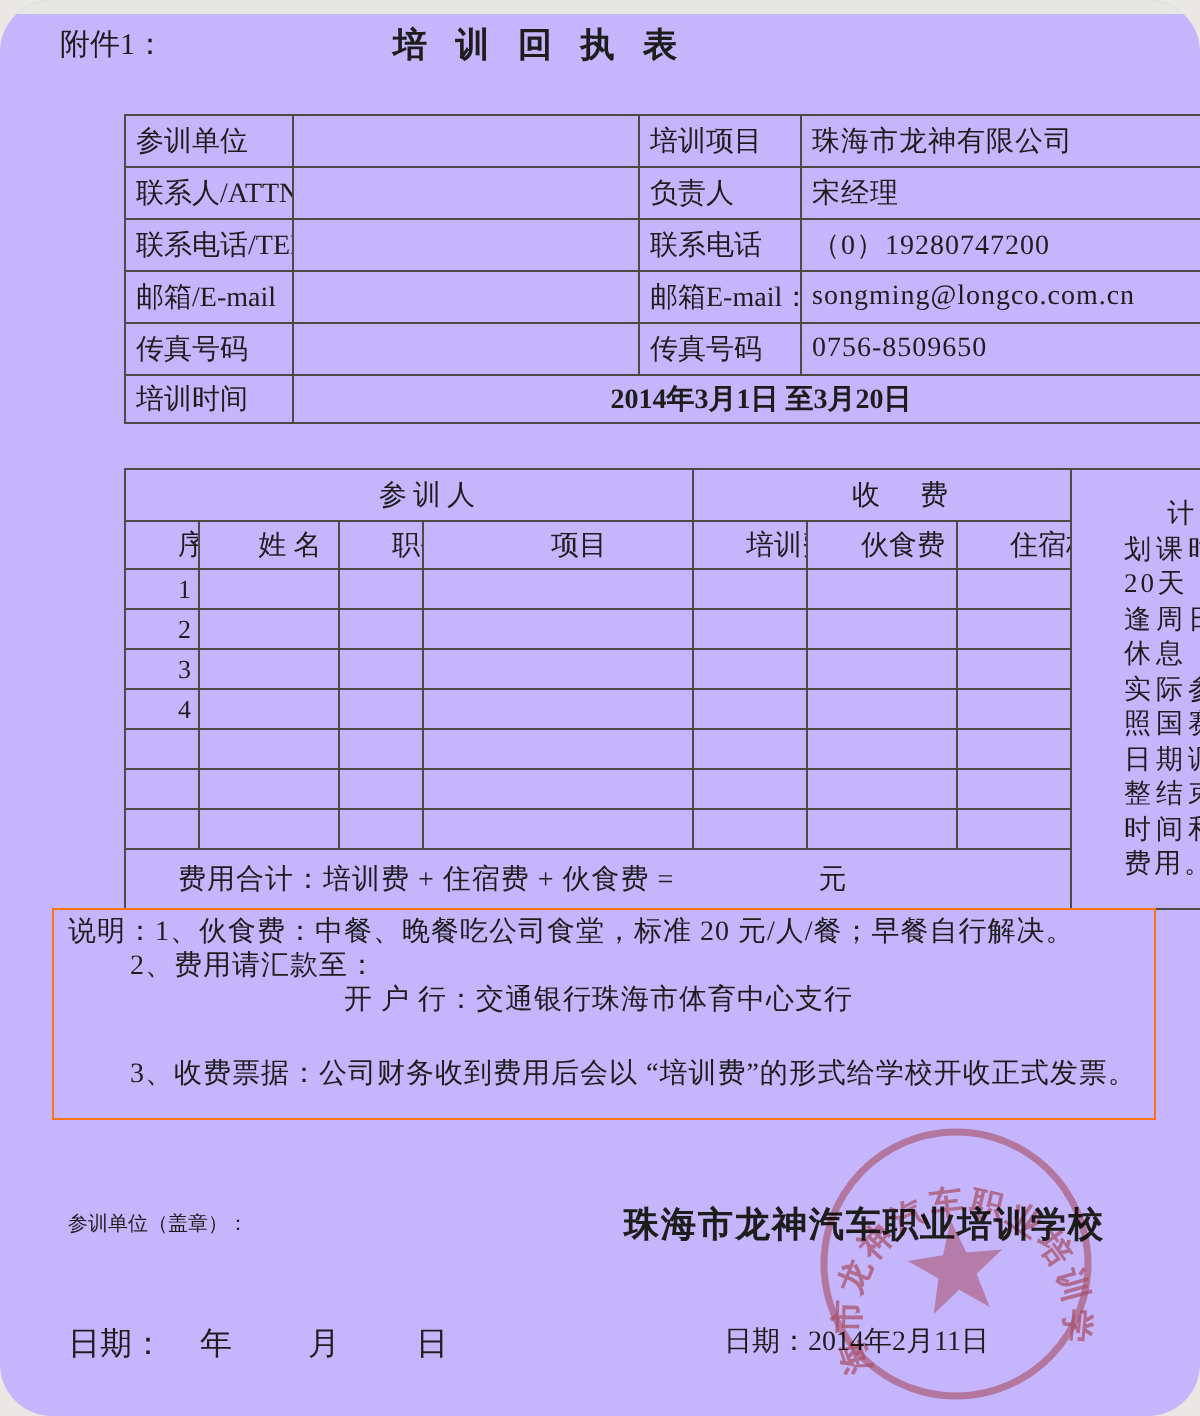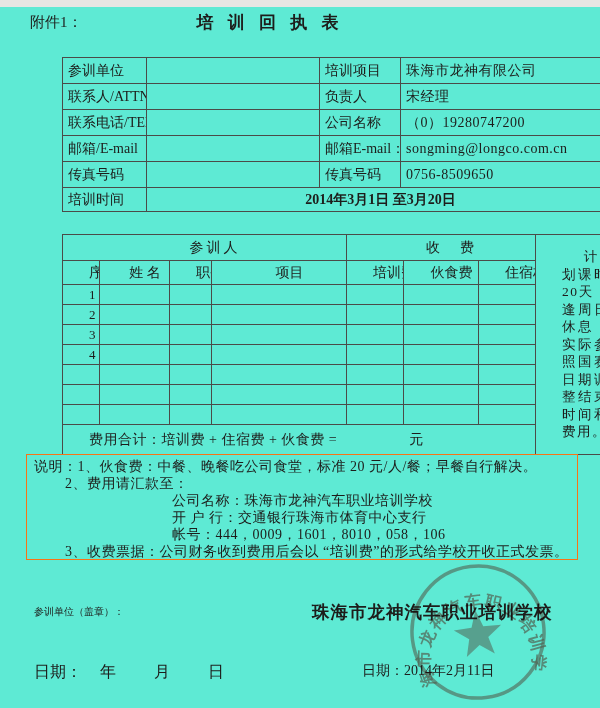--- a/index.html
+++ b/index.html
@@ -1,19 +1,19 @@
 <!DOCTYPE html>
 <html><head>
 <meta charset="utf-8">
 <style>
   html,body { margin:0; padding:0; background:#e9e8e5; }
   .page {
     position:relative; width:600px; height:708px; margin:0 auto;
-    background:#5eead4; overflow:hidden;
-    font-family:"Liberation Serif","DejaVu Serif",serif; color:#1d1d1b;
+    background:#c4b5fd; overflow:hidden;
+    font-family:"Liberation Serif","DejaVu Serif",serif; color:#1d1d1b;border-radius:26px;
   }
   .scan-top { position:absolute; top:0; left:0; width:600px; height:7px; background:#e6e6e3; }
 
   .attachment { position:absolute; left:30px; top:13px; font-size:15px; }
   .doc-title  { position:absolute; left:0; top:11px; width:540px; text-align:center;
                 font-size:17px; font-weight:bold; letter-spacing:5px; }
 
   table { border-collapse:collapse; table-layout:fixed; position:absolute; left:26px;margin-left:36px; }
   td { border:1px solid #4b4b48; font-size:14px; padding:0 5px; overflow:hidden; white-space:nowrap; }
 
@@ -35,21 +35,21 @@
   .total-cell { text-align:left !important; padding-left:8px; height:29px !important;
                 font-size:14px; letter-spacing:0.5px; }
   .total-unit { margin-left:72px; }
 
   .notes-box { position:absolute; left:26px; top:454px; width:550px; height:104px;
                border:1px solid #f97316; }
   .notes-box .nline { font-size:14px; line-height:17px; white-space:nowrap; letter-spacing:0.5px; }
   .n1 { padding:3px 0 0 7px; }
   .n2 { padding-left:38px; }
   .n3,.n4,.n5 { padding-left:145px; }
-  .n6 { padding-left:38px; }
+  .n6 { padding-left:38px;margin-top:20px; }
 
   .footer-seal-label { position:absolute; left:34px;  top:605px; font-size:10px; }
   .footer-school     { position:absolute; left:312px; top:600px; font-size:17.5px; font-weight:bold; letter-spacing:1px; }
   .footer-date-left  { position:absolute; left:34px;  top:662px; font-size:16px;text-align:right; }
   .footer-date-right { position:absolute; left:362px; top:662px; font-size:14px; }
   .date-blank { margin-left:18px; letter-spacing:2px; }
 
   .seal { position:absolute; left:402px; top:556px; width:152px; height:152px;
           mix-blend-mode:multiply; opacity:0.85; pointer-events:none; }
 </style>
@@ -78,21 +78,21 @@
     </tr>
     <tr>
       <td>联系人/ATTN</td>
       <td></td>
       <td>负责人</td>
       <td class="val-cell">宋经理</td>
     </tr>
     <tr>
       <td>联系电话/TEL</td>
       <td></td>
-      <td>公司名称</td>
+      <td>联系电话</td>
       <td class="val-cell">（0）19280747200</td>
     </tr>
     <tr>
       <td>邮箱/E-mail</td>
       <td></td>
       <td>邮箱E-mail：</td>
       <td class="val-cell">songming@longco.com.cn</td>
     </tr>
     <tr>
       <td>传真号码</td>
@@ -202,23 +202,21 @@
       <td colspan="7" class="total-cell">
         <span>费用合计：培训费 + 住宿费 + 伙食费 =</span><span class="total-unit">元</span>
       </td>
     </tr>
   </tbody>
     </table>
 
   <div class="notes-box">
     <div class="nline n1">说明：1、伙食费：中餐、晚餐吃公司食堂，标准 20 元/人/餐；早餐自行解决。</div>
     <div class="nline n2">2、费用请汇款至：</div>
-    <div class="nline n3">公司名称：珠海市龙神汽车职业培训学校</div>
     <div class="nline n4">开 户 行：交通银行珠海市体育中心支行</div>
-    <div class="nline n5">帐号：444，0009，1601，8010，058，106</div>
     <div class="nline n6">3、收费票据：公司财务收到费用后会以 “培训费”的形式给学校开收正式发票。</div>
   </div>
 
   <div class="footer-seal-label">参训单位（盖章）：</div>
   <div class="footer-school">珠海市龙神汽车职业培训学校</div>
   <div class="footer-date-left">
     <span>日期：</span><span class="date-blank">年　　月　　日</span>
   </div>
   <div class="footer-date-right">
     <span>日期：</span><span>2014年2月11日</span>

